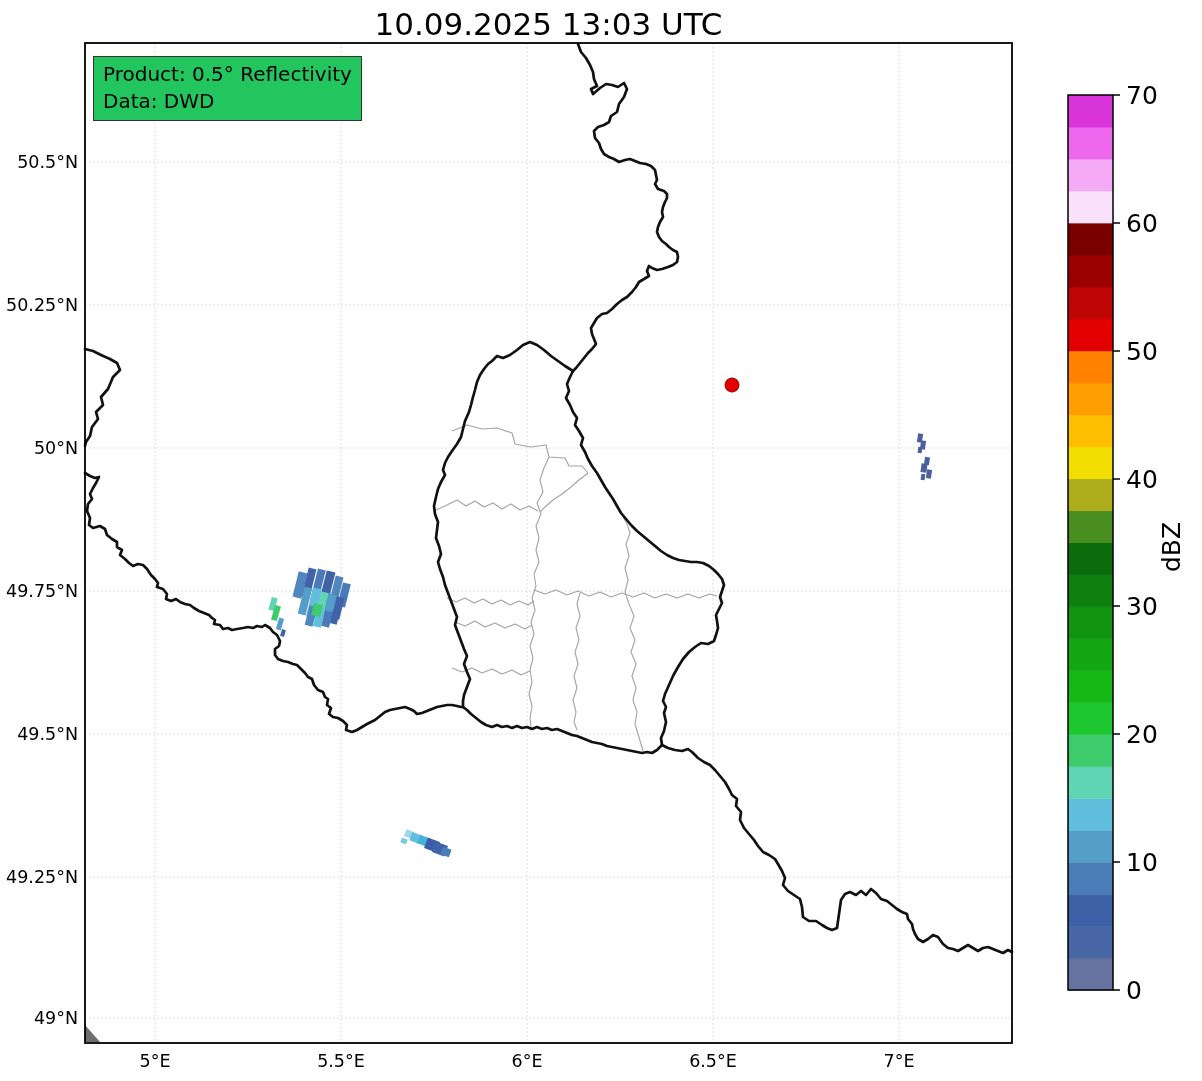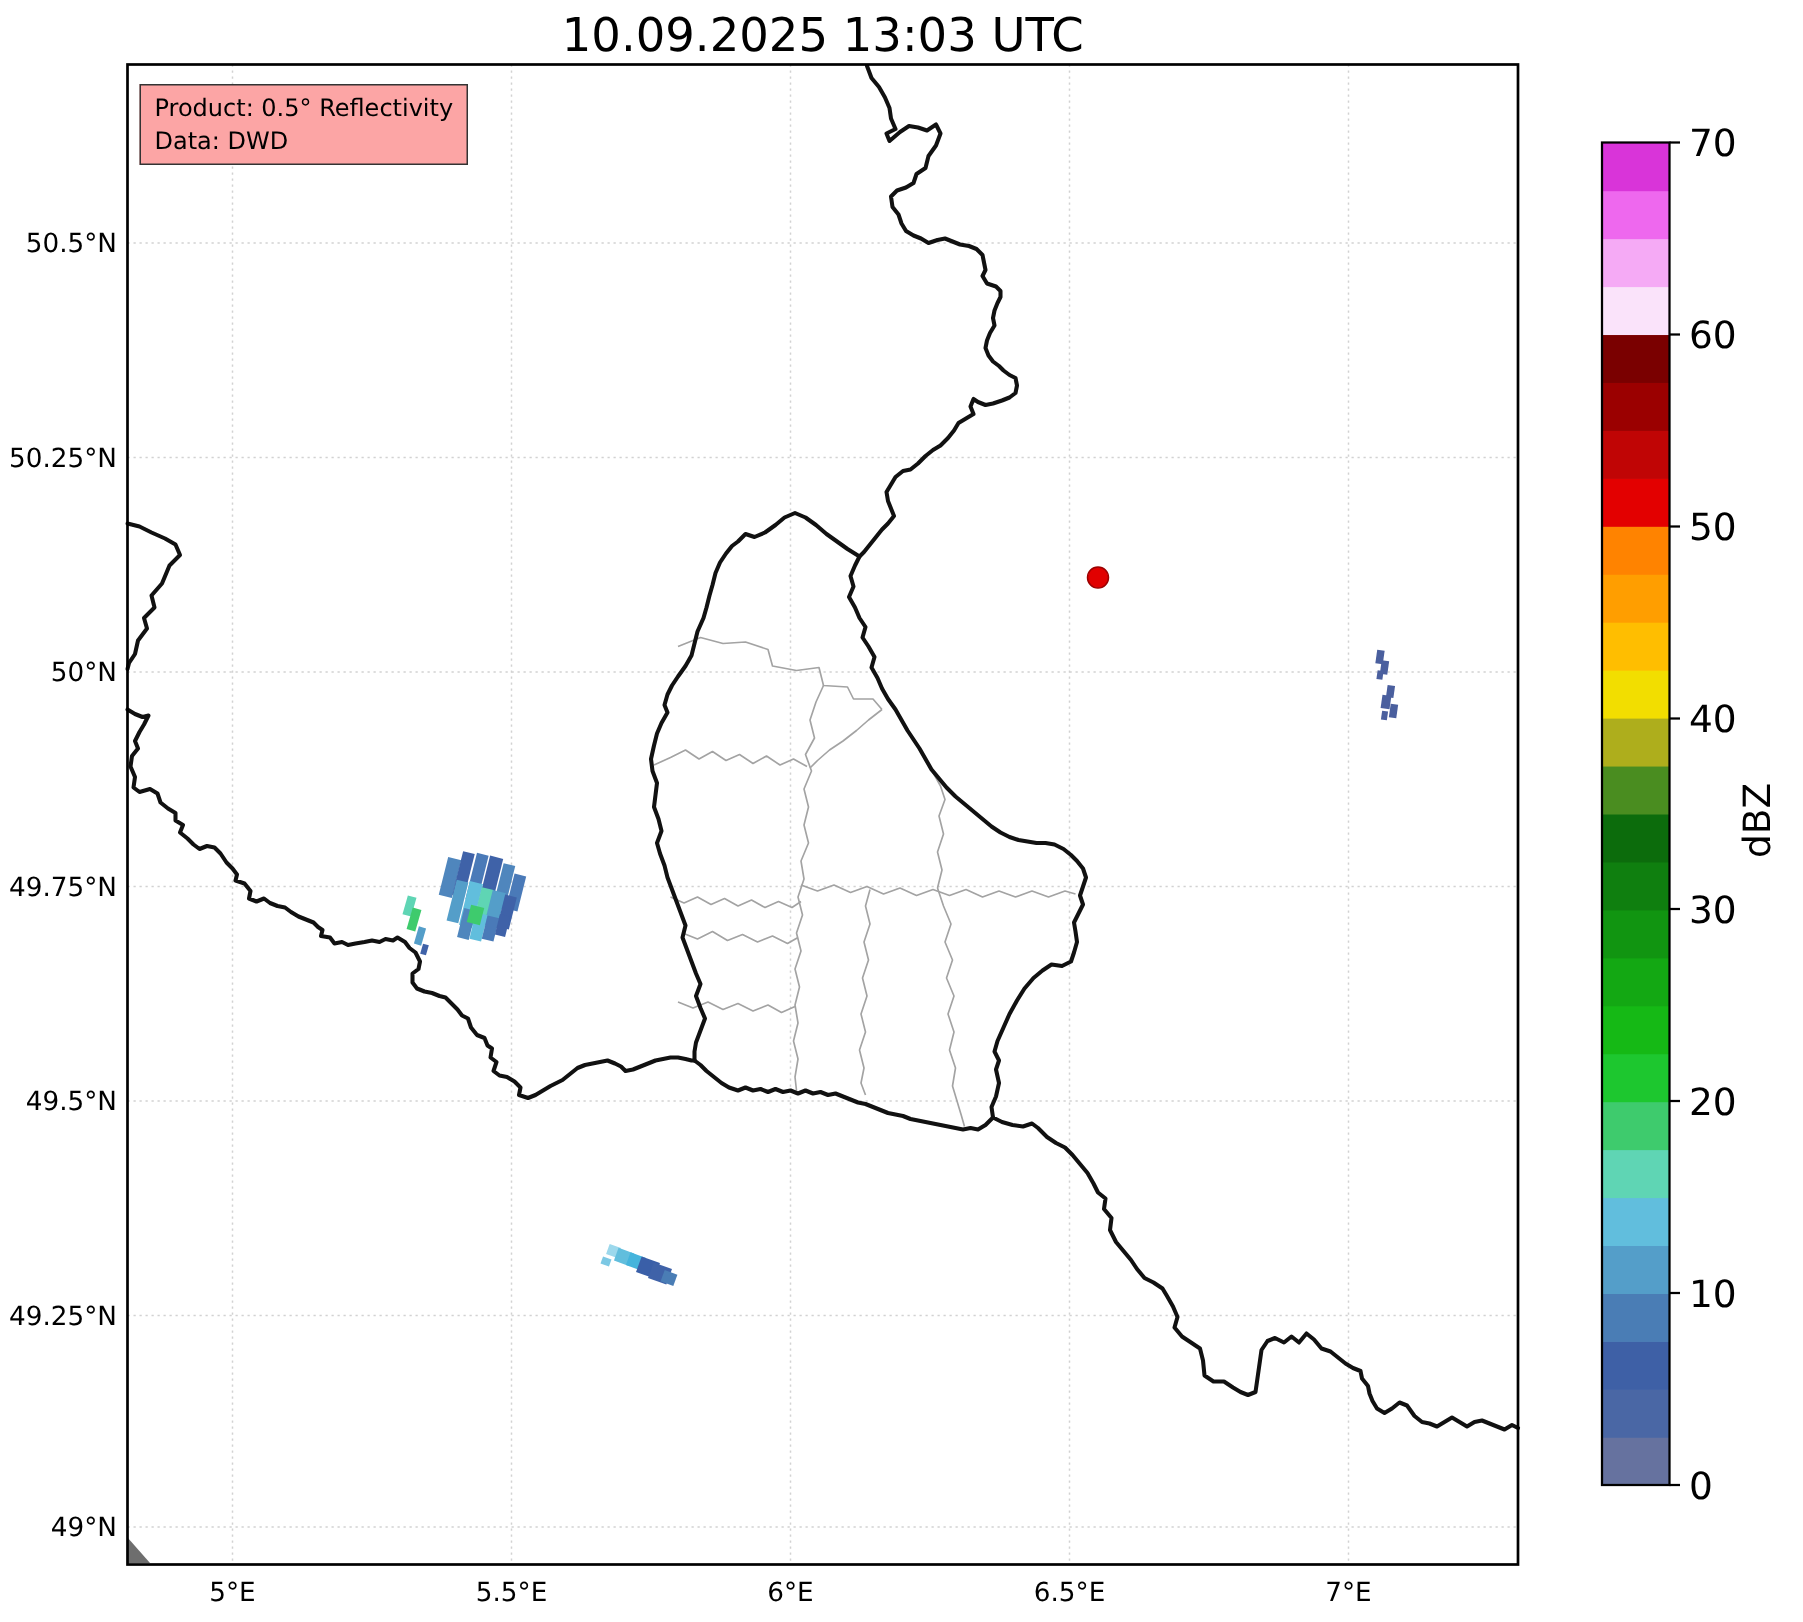--- a/index.html
+++ b/index.html
@@ -5,23 +5,23 @@
   html,body{margin:0;padding:0;background:#ffffff;}
   .canvas{
     position:relative;width:1202px;height:1081px;background:#ffffff;
     font-family:"DejaVu Sans","Liberation Sans",sans-serif;overflow:hidden;
   }
   .fig-title{
     position:absolute;left:85px;top:6px;width:927px;text-align:center;
     font-size:31px;color:#000;white-space:nowrap;
   }
   .info-box{
-    position:absolute;left:93px;top:56px;background:#fca5a5;
+    position:absolute;left:93px;top:56px;background:#22c55e;
     border:1.4px solid #333;padding:4px 9px 5px 9px;
-    font-size:16px;line-height:1.35;color:#000;z-index:3;
+    font-size:20px;line-height:1.35;color:#000;z-index:3;
   }
   .info-box div{white-space:nowrap;}
   svg{position:absolute;left:0;top:0;}
   text{font-family:"DejaVu Sans","Liberation Sans",sans-serif;fill:#000;}
 </style>
 </head>
 <body>
 
 <div class="canvas">
   <div class="fig-title">10.09.2025 13:03 UTC</div>

